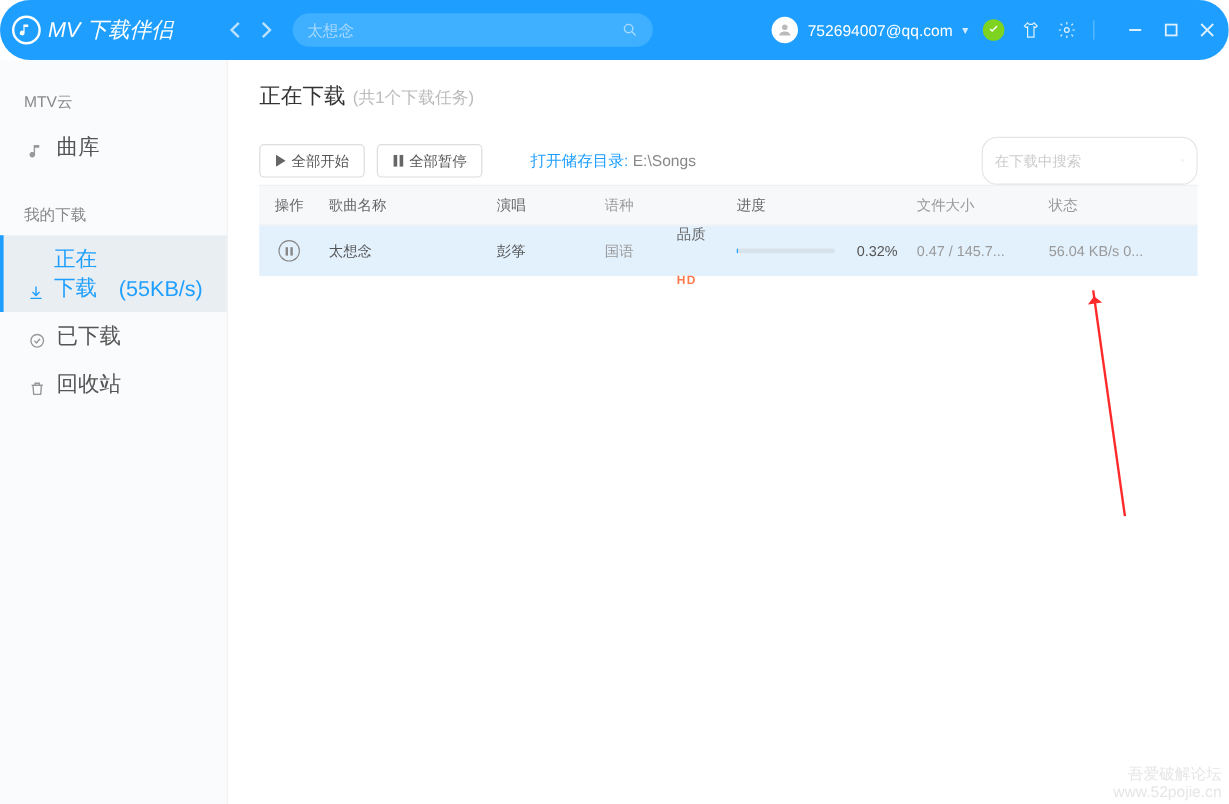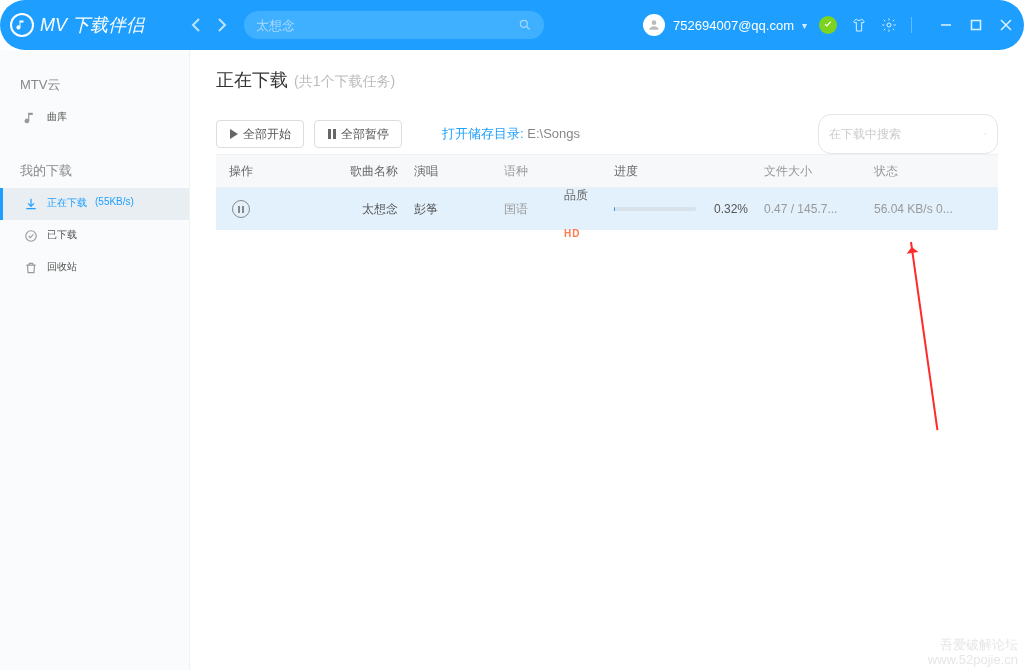--- a/index.html
+++ b/index.html
@@ -23,21 +23,21 @@
 .title-icons { display: flex; align-items: center; gap: 14px; }
 .badge { width: 18px; height: 18px; border-radius: 50%; background: #7ed321; display: flex; align-items: center; justify-content: center; font-size: 11px; }
 .title-icon { width: 16px; height: 16px; cursor: pointer; opacity: 0.85; display: flex; align-items: center; justify-content: center; }
 .window-controls { display: flex; gap: 14px; margin-left: 12px; }
 
 
 .content { display: flex; height: calc(100% - 50px); }
 .sidebar { width: 190px; background: #fafbfc; border-right: 1px solid #f2f2f2; height: 100%; padding-top: 18px; }
 .side-section { margin-bottom: 20px; }
 .side-header { padding: 8px 20px; color: #888; font-size: 13px; }
-.side-item { padding: 8px 20px; font-size: 10px; color: #555; display: flex; align-items: flex-start; gap: 8px; cursor: pointer; border-left: 3px solid transparent; }
+.side-item { padding: 8px 20px; font-size: 18px; color: #555; display: flex; align-items: flex-end; gap: 8px; cursor: pointer; border-left: 3px solid transparent; }
 .side-item.active { background: #e9eef3; border-left: 3px solid #1e9fff; color: #1e9fff; }
 .side-item .side-icon { width: 16px; height: 16px; display: inline-flex; align-items: center; justify-content: center; }
 .speed { color: #1e9fff; }
 
 
 .main { flex: 1; padding: 18px 26px; position: relative; }
 .page-title { font-size: 18px; color: #333; display: flex; align-items: baseline; gap: 6px; margin-bottom: 22px; }
 .page-sub { font-size: 14px; color: #bbb; }
 .toolbar { display: flex; align-items: center; gap: 10px; }
 .btn { height: 28px; padding: 0 12px; border: 1px solid #ddd; border-radius: 4px; background: #fff; font-size: 12px; color: #555; display: inline-flex; align-items: center; gap: 4px; cursor: pointer; }
@@ -46,21 +46,21 @@
 .filter-search { margin-left: auto; height: 40px; width: 180px; border: 1px solid #e5e5e5; border-radius: 13px; display: flex; align-items: center; padding: 3px 10px; }
 .filter-search input { border: none; outline: none; flex: 1; font-size: 12px; }
 .filter-search input::placeholder { color: #ccc; }
 
 
 .table { width: 100%; font-size: 12px; }
 .thead { display: flex; background: #f7f8fa; height: 34px; align-items: center; color: #666; border-top: 1px solid #eef0f2; border-bottom: 1px solid #eef0f2; }
 .trow { display: flex; height: 42px; align-items: center; background: #e3f1fd; color: #555; }
 .col { padding: 0 8px; }
 .c-op    { flex: 0 0 50px; text-align: center; }
-.c-name  { flex: 0 0 140px; text-align: right; }
+.c-name  { flex: 0 0 140px; }
 .c-art   { flex: 0 0 90px; }
 .c-lang  { flex: 0 0 60px; color: #999; }
 .c-qual  { flex: 0 0 50px; margin-top: 48px; }
 .c-prog  { flex: 0 0 150px; display: flex; align-items: center; gap: 8px; }
 .c-size  { flex: 0 0 110px; color: #999; }
 .c-stat  { flex: 1; color: #999; }
 .hd-tag { color: #ff7b4d; font-size: 10px; font-weight: bold; letter-spacing: 1px; }
 .pbar { flex: 1; height: 4px; background: #d8e2ea; border-radius: 2px; position: relative; }
 .pbar-fill { position: absolute; left: 0; top: 0; bottom: 0; width: 1%; background: #1e9fff; border-radius: 2px; }
 .pct { font-size: 12px; color: #555; width: 44px; text-align: right; }

